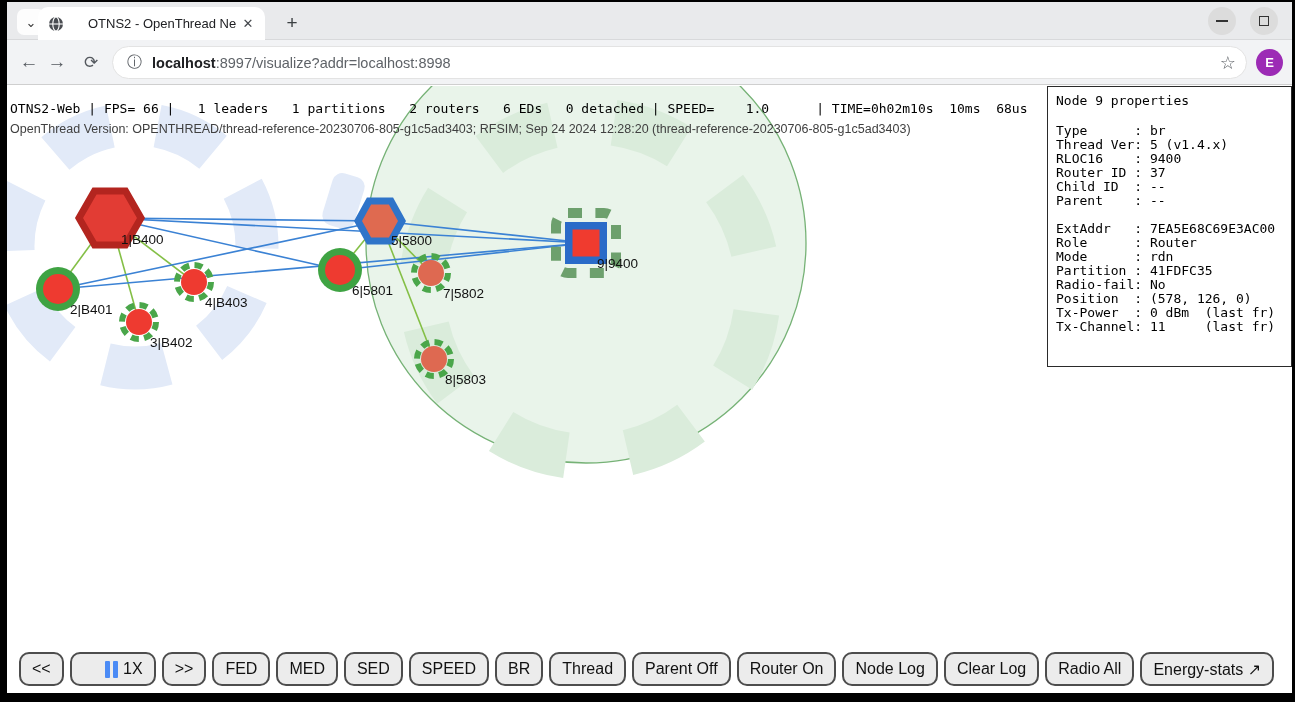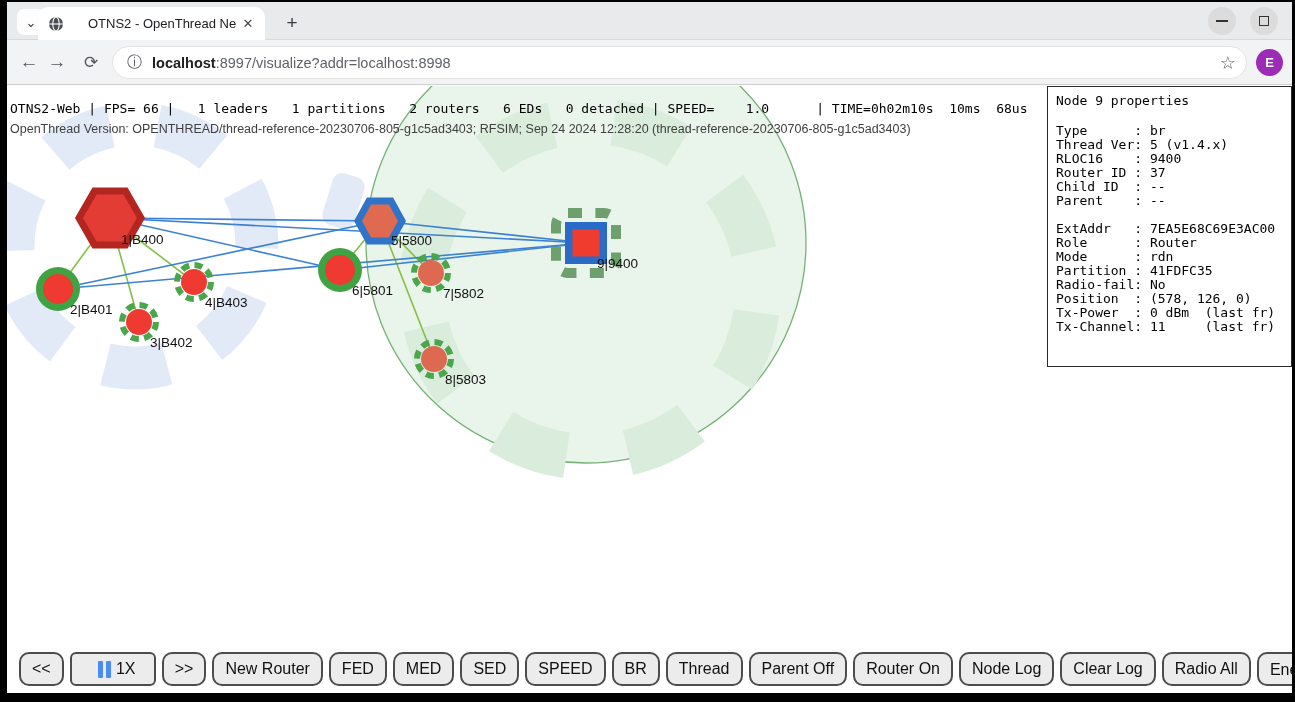--- a/index.html
+++ b/index.html
@@ -51,21 +51,21 @@
   .props{position:absolute;top:0;left:1040px;width:245px;height:281px;background:#fff;border:1px solid #2a2a2a;
          font-family:"DejaVu Sans Mono",monospace;font-size:13px;color:#000;padding:6px 8px;}
   .props .ptitle{white-space:pre;line-height:15.5px;}
   .props .plines{white-space:pre;line-height:14px;margin-top:15px;}
 
   
   .toolbar{position:absolute;left:12px;bottom:7px;display:flex;gap:6px;align-items:center;}
   .tbtn{height:34px;background:#ececec;border:2.5px solid #4d4d4d;border-radius:10px;display:flex;
         align-items:center;justify-content:center;padding:0 11px;font-size:16px;color:#111;cursor:pointer;
         font-family:"Liberation Sans",sans-serif;white-space:nowrap;}
-  .tbtn.speed{width:86px;justify-content:center;padding-left:19px;border-radius:6px;}
+  .tbtn.speed{width:86px;justify-content:flex-end;padding-left:19px;}
   .pause{display:inline-flex;gap:3px;margin-right:5px;}
   .pause i{display:block;width:5px;height:17px;background:#4b8bf5;border-radius:1px;}
 </style>
 </head>
 <body>
 
 <div id="screen">
  <div id="window">
 
   <div class="tabstrip">
@@ -213,21 +213,20 @@
     <div class="toolbar">
       <div class="tbtn">&lt;&lt;</div>
       <div class="tbtn speed">
         <span class="pause">
               <i></i>
               <i></i>
             </span>
         <span>1X</span>
       </div>
       <div class="tbtn">&gt;&gt;</div>
-      <div class="tbtn">New Router</div>
       <div class="tbtn">FED</div>
       <div class="tbtn">MED</div>
       <div class="tbtn">SED</div>
       <div class="tbtn">SPEED</div>
       <div class="tbtn">BR</div>
       <div class="tbtn">Thread</div>
       <div class="tbtn">Parent Off</div>
       <div class="tbtn">Router On</div>
       <div class="tbtn">Node Log</div>
       <div class="tbtn">Clear Log</div>

